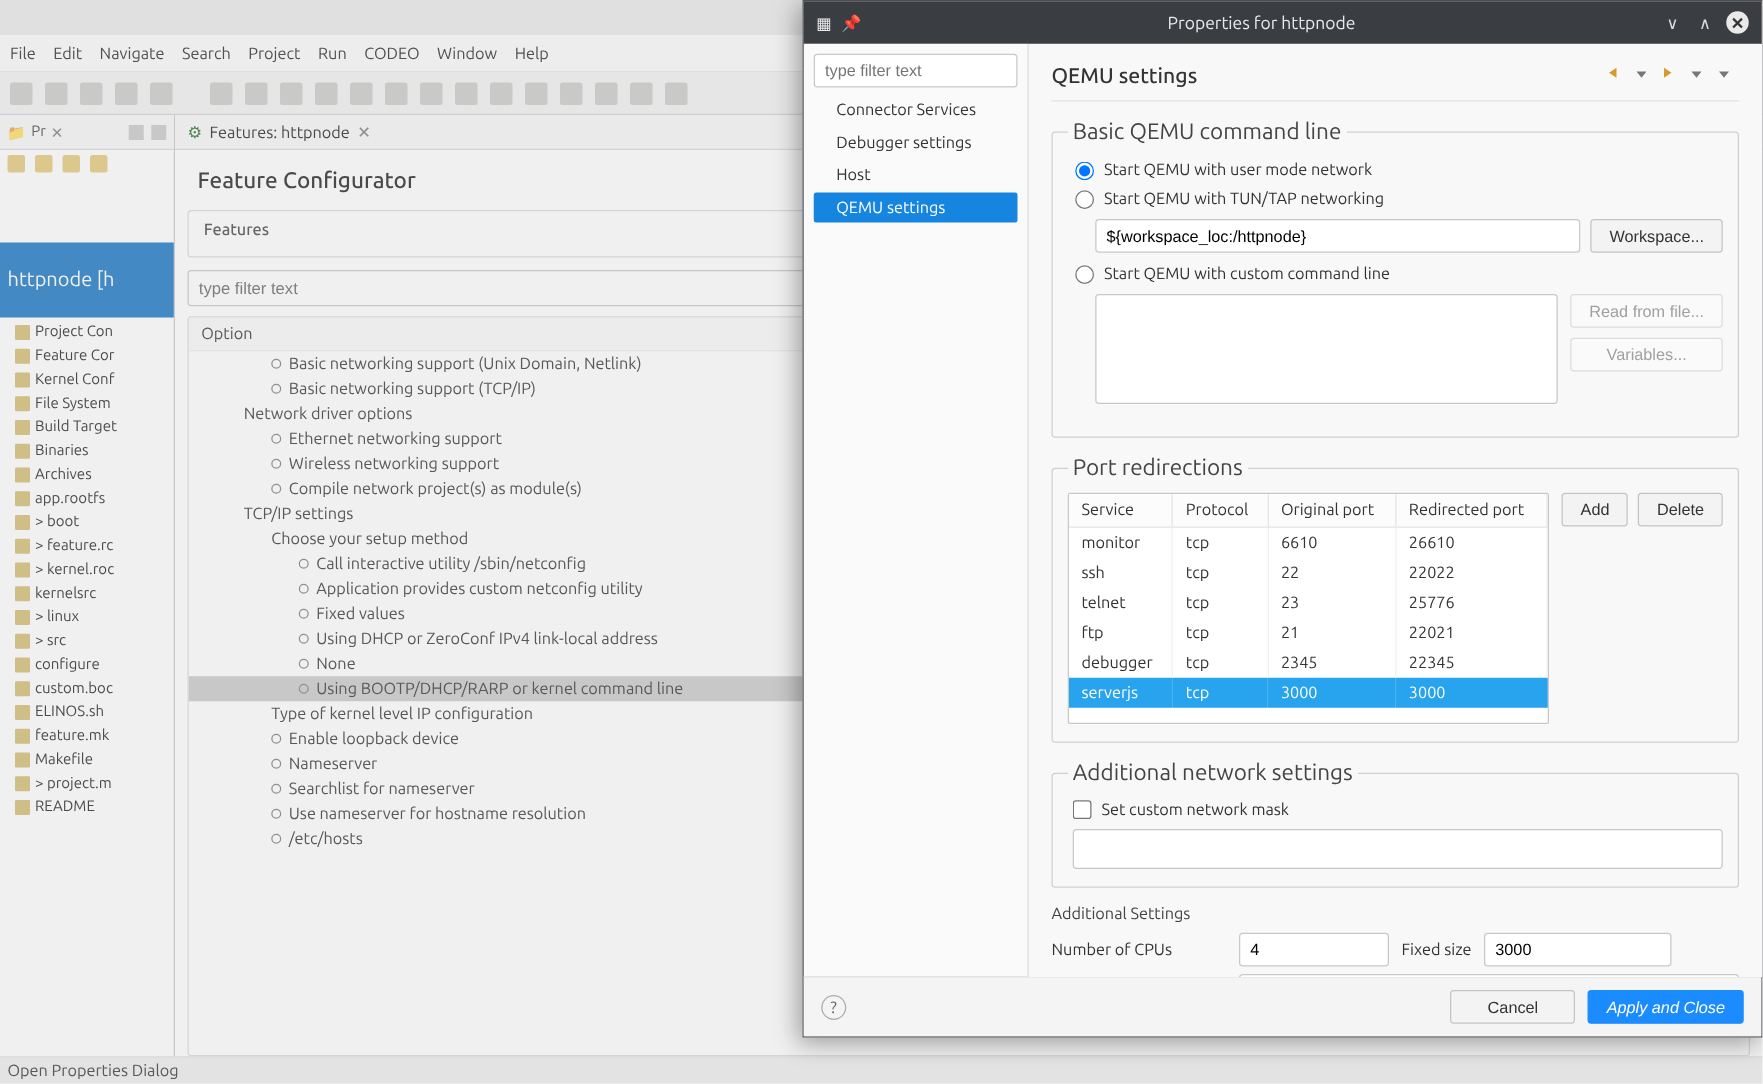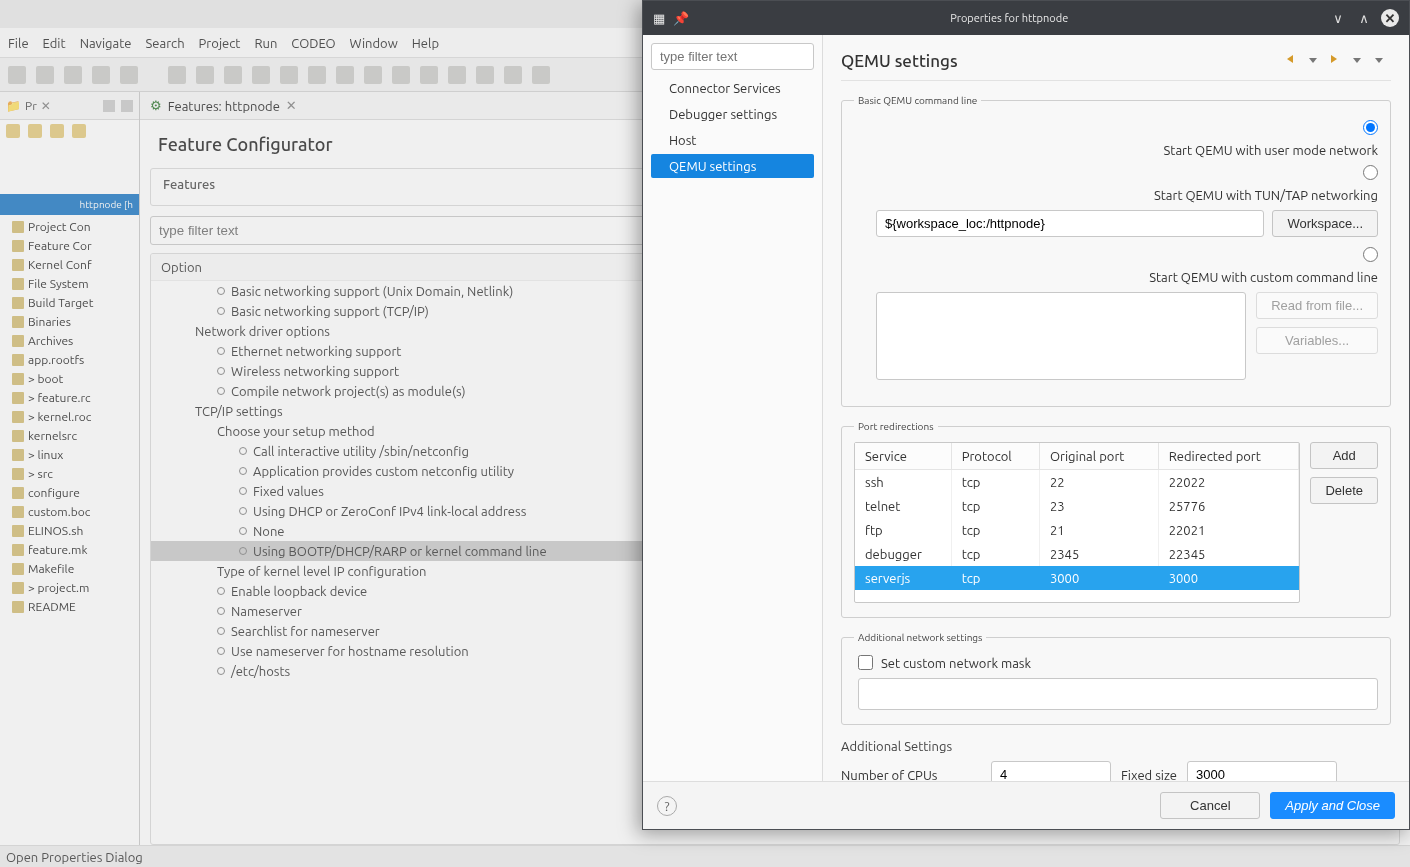--- a/index.html
+++ b/index.html
@@ -36,21 +36,21 @@
 .eclipse .statusbar { height:22px; background:#f0f0f0; border-top:1px solid #ddd;
   display:flex; align-items:center; padding:0 6px; color:#444;}
 
 .pe { width:140px; border-right:1px solid #ccc; background:#fff; display:flex; flex-direction:column;}
 .pe .tab { height:28px; display:flex; align-items:center; padding:0 6px; background:#f7f7f7;
   border-bottom:1px solid #ddd; font-size:12px; color:#555; gap:4px;}
 .pe .tab .mini{display:flex;gap:6px;margin-left:auto}
 .pe .tab .mini i{width:12px;height:12px;background:#cfcfcf;display:block}
 .pe .mini2{height:22px;display:flex;align-items:center;padding:0 6px;gap:8px}
 .pe .mini2 i{width:14px;height:14px;background:#e6cf86;display:block;border-radius:2px}
-.pe .proj { background:#2a80c9; color:#fff; padding:5px 6px; font-size:10px;text-align:right; }
+.pe .proj { background:#2a80c9; color:#fff; padding:21px 6px; font-size:16px; }
 .pe .tree { flex:1; overflow:auto; padding:2px 0;}
 .pe .tree div { padding:3px 6px 3px 28px; font-size:12px; color:#333; white-space:nowrap; position:relative;}
 .pe .tree div::before{content:""; position:absolute; left:12px; top:4px; width:12px;height:12px;
   background:#d7c27d; border-radius:1px;}
 
 .ed { flex:1; background:#fff; display:flex; flex-direction:column;}
 .ed .tab { height:28px; display:flex; align-items:center; padding:0 10px; border-bottom:1px solid #ddd;
   background:#f7f7f7; gap:6px;}
 .ed .tab .x{color:#888}
 .ed .heading{padding:14px 18px; font-size:18px; font-weight:500; color:#333;}
@@ -69,58 +69,58 @@
 
 .dialog {
   position:absolute; top:0; left:642px; right:0; height:830px;
   background:#f8f8f8; border:1px solid #4b4e53; box-shadow:-4px 4px 18px rgba(0,0,0,0.35);
   display:flex; flex-direction:column; color:#333;
 }
 .dlg-title {
   height:34px; background:#3a3d42; color:#e9e9e9; display:flex; align-items:center;
   padding:0 10px; gap:8px;
 }
-.dlg-title .grow{flex:1;text-align:center;font-size:11px;}
+.dlg-title .grow{flex:1;text-align:center;font-size:14px;}
 .dlg-title .winbtn{width:18px;height:18px;display:flex;align-items:center;justify-content:center;
   color:#ddd; border-radius:9px;}
 .dlg-title .winbtn.close{background:#e9e9e9;color:#333;font-weight:bold;}
 .dlg-body{flex:1;display:flex; overflow:hidden;}
 .dlg-nav{width:180px; border-right:1px solid #dcdcdc; background:#fafafa; padding:8px; }
 .dlg-nav input{width:100%; padding:5px 8px; border:1px solid #c8c8c8; border-radius:3px;
   color:#777; font-size:13px; margin-bottom:6px;}
 .dlg-nav .cat{padding:5px 6px 5px 18px; font-size:13px; color:#333; border-radius:2px; margin-bottom:2px;}
 .dlg-nav .cat.sel{background:#1585e0;color:#fff;}
 .dlg-main{flex:1; padding:16px 18px 8px; overflow:auto; background:#f8f8f8;}
 .dlg-main h2{font-size:17px; font-weight:500; color:#333;}
 .dlg-main .navicons{float:right; display:flex; gap:6px;}
 .dlg-main .navicons i{width:16px;height:14px;display:block;}
 .dlg-main .divider{height:1px;background:#e2e2e2;margin:10px 0 14px;}
 fieldset.group{border:1px solid #cfcfcf; border-radius:3px; padding:10px 12px 14px; margin-bottom:14px;}
-fieldset.group legend{padding:0 4px; color:#444; font-size:10px;margin-top:15px;}
-.radio-row{display:flex;align-items:flex-end;gap:8px;margin:4px 0 8px 6px;flex-direction:column;}
+fieldset.group legend{padding:0 4px; color:#444; font-size:18px;margin-top:15px;}
+.radio-row{display:flex;align-items:flex-start;gap:8px;margin:4px 0 8px 6px;}
 .radio-row input[type=radio]{width:15px;height:15px;}
 .inline-row{display:flex;align-items:center;gap:8px;margin:6px 0 10px 22px;}
 .inline-row input[type=text]{flex:1;padding:5px 8px;border:1px solid #c8c8c8;border-radius:3px;font-size:13px;}
 .btn{padding:5px 14px;border:1px solid #c4c4c4;background:#f3f3f3;border-radius:3px;font-size:13px;color:#333;
   cursor:pointer; white-space:nowrap;}
 .btn:disabled{color:#a0a0a0;background:#fafafa;border-color:#dcdcdc;cursor:default;}
 .btn.primary{background:#1a8cff;color:#fff;border-color:#1a8cff;font-style:italic;}
 .ta-row{display:flex;gap:10px;margin:8px 0 12px 22px;}
 .ta-row textarea{flex:1;height:88px;border:1px solid #c8c8c8;border-radius:3px;resize:none;background:#fff;}
 .ta-row .bcol{display:flex;flex-direction:column;gap:8px;}
 
 .port-wrap{display:flex;gap:10px; align-items:flex-start;}
 .port-table{flex:1;border:1px solid #c8c8c8;border-radius:2px;background:#fff;}
 .port-table table{width:100%;border-collapse:collapse;font-size:13px;}
 .port-table th{text-align:left;padding:6px 10px;border-right:1px solid #e4e4e4;border-bottom:1px solid #e4e4e4;
   font-weight:normal;color:#333;background:#fcfcfc;}
 .port-table td{padding:5px 10px;border-right:1px solid #f0f0f0;}
 .port-table tr.sel td{background:#28a3ee;color:#fff;border-right-color:transparent;}
 .port-table .spacer{height:12px;}
-.port-btns{display:flex;flex-direction:column;gap:8px;}
+.port-btns{display:flex;gap:8px;}
 .chk-row{display:flex;align-items:center;gap:8px;margin:2px 0 8px 4px;}
 .chk-row input{width:15px;height:15px;}
 .mask-box{margin:0 0 0 4px;padding:5px 8px;border:1px solid #c8c8c8;border-radius:3px;height:32px;background:#fff;}
 .set-row{display:flex;align-items:center;gap:10px;margin:6px 0;}
 .set-row label{min-width:140px;}
 .set-row input{padding:5px 8px;border:1px solid #c8c8c8;border-radius:3px;font-size:13px;}
 .set-row .cpus{width:120px;}
 .set-row .mem{width:150px;}
 .set-row .args{flex:1;}
 .dlg-foot{display:flex;align-items:center;padding:10px 14px;border-top:1px solid #ddd;background:#f4f4f4;}
@@ -387,20 +387,26 @@
               <thead>
                   <tr>
                 <th>Service</th>
                 <th>Protocol</th>
                 <th>Original port</th>
                 <th>Redirected port</th>
               </tr>
                 </thead>
               <tbody id="port-rows">
                   <tr>
+                    <td>monitor</td>
+                    <td>tcp</td>
+                    <td>6610</td>
+                    <td>26610</td>
+                  </tr>
+                  <tr>
                     <td>ssh</td>
                     <td>tcp</td>
                     <td>22</td>
                     <td>22022</td>
                   </tr>
                   <tr>
                     <td>telnet</td>
                     <td>tcp</td>
                     <td>23</td>
                     <td>25776</td>

